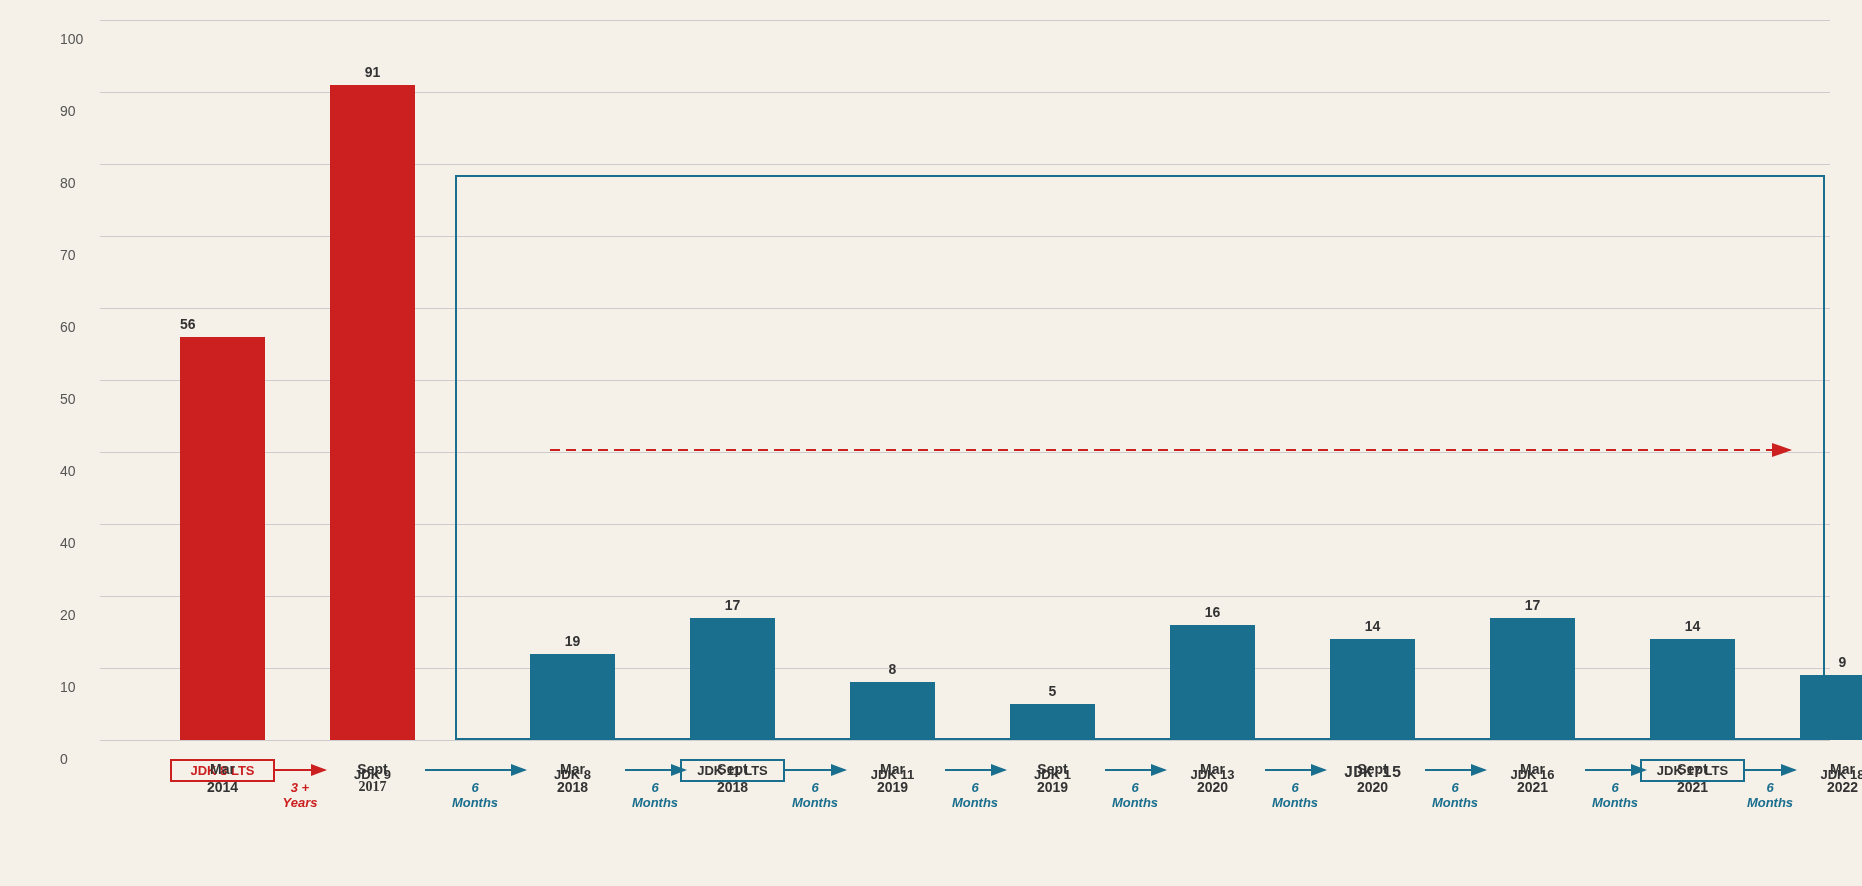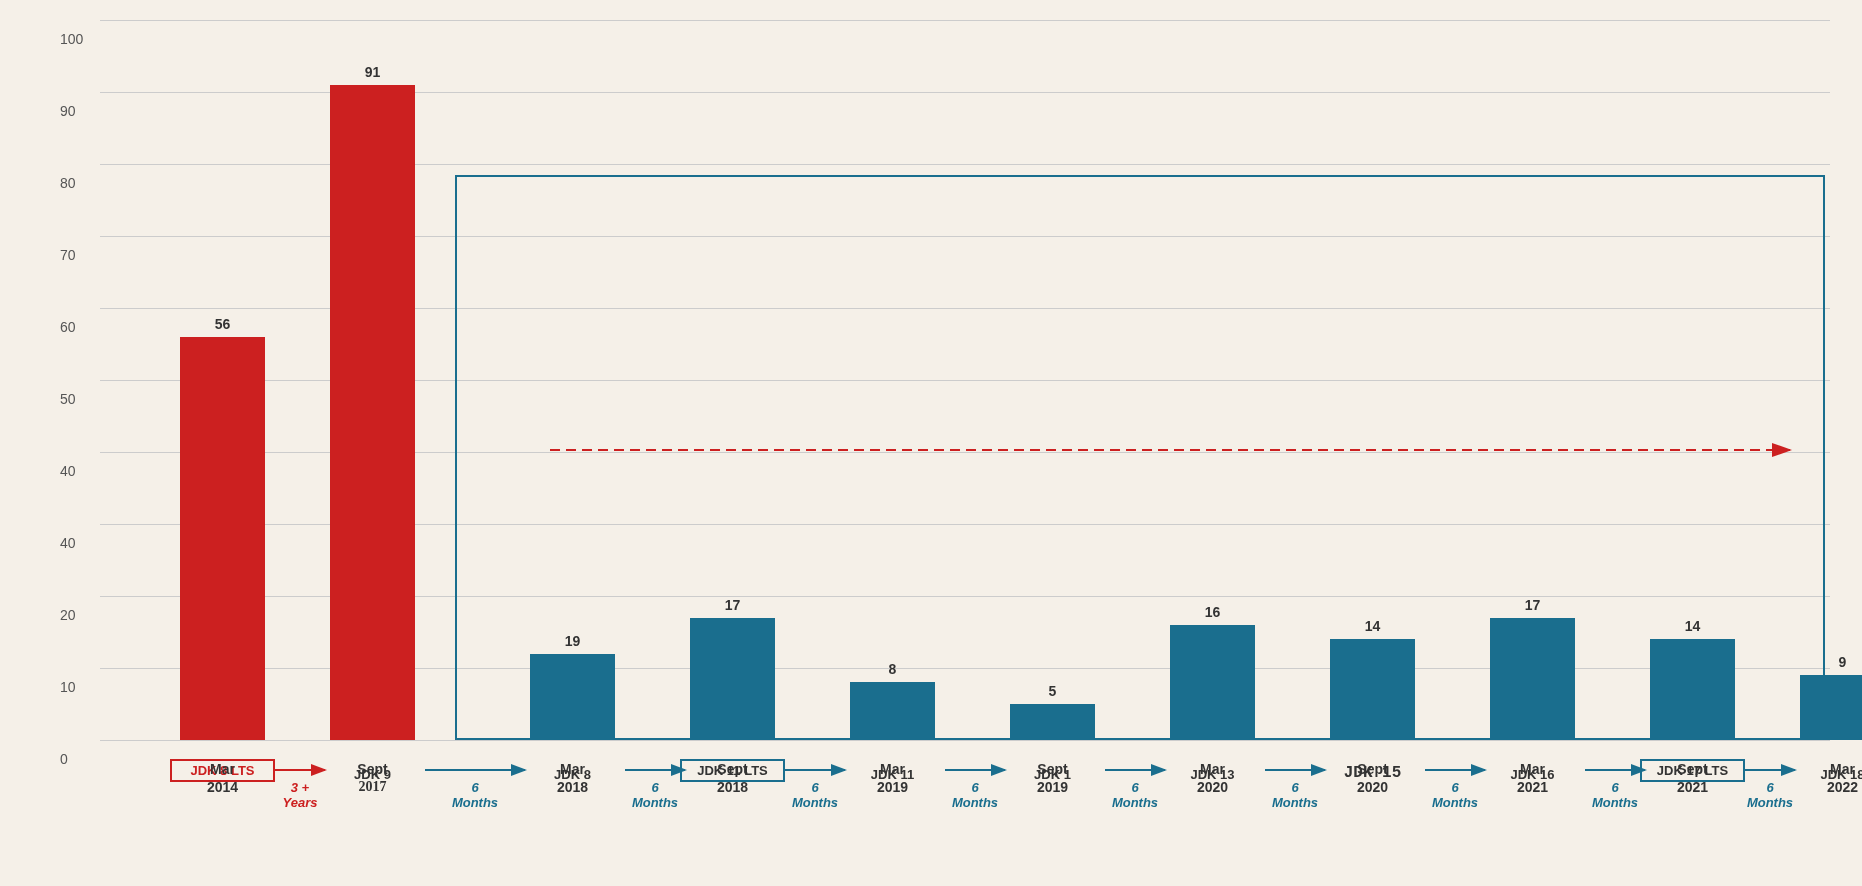--- a/index.html
+++ b/index.html
@@ -151,21 +151,21 @@
         <div class="grid-label" style="top: 0px;">100</div>
       </div>
 
     <div class="inner-box" style="left: 355px; top: 155px; width: 1370px; height: 565px;">
 
       <div class="chart-title" style="top: 10px; left: 50%; transform: translateX(-50%); width: 600px;"></div>
     </div>
 
     <div class="bars-area" id="bars-area">
         <div style="position: absolute; left: 80px; bottom: 0px; width: 85px; height: 403.2px; background: rgb(204, 32, 32);"></div>
-        <div style="position: absolute; left: 80px; bottom: 408.2px; width: 85px; text-align: center; font-size: 14px; color: rgb(51, 51, 51); font-weight: bold;">56</div>
+        <div style="position: absolute; left: 80px; bottom: 408.2px; width: 85px; font-size: 14px; color: rgb(51, 51, 51); font-weight: bold;">56</div>
         <div style="position: absolute; left: 70px; bottom: -42px; width: 105px; text-align: center; font-size: 13px; font-weight: bold; color: rgb(204, 32, 32); white-space: nowrap; border: 2px solid rgb(204, 32, 32); padding: 2px 4px;">JDK 8 LTS</div>
         <div style="position: absolute; left: 230px; bottom: 0px; width: 85px; height: 655.2px; background: rgb(204, 32, 32);"></div>
         <div style="position: absolute; left: 230px; bottom: 660.2px; width: 85px; text-align: center; font-size: 14px; color: rgb(51, 51, 51); font-weight: bold;">91</div>
         <div style="position: absolute; left: 220px; bottom: -42px; width: 105px; text-align: center; font-size: 13px; font-weight: bold; color: rgb(51, 51, 51); white-space: nowrap;">JDK 9</div>
         <div style="position: absolute; left: 430px; bottom: 0px; width: 85px; height: 86.4px; background: rgb(26, 110, 142);"></div>
         <div style="position: absolute; left: 430px; bottom: 91.4px; width: 85px; text-align: center; font-size: 14px; color: rgb(51, 51, 51); font-weight: bold;">19</div>
         <div style="position: absolute; left: 420px; bottom: -42px; width: 105px; text-align: center; font-size: 13px; font-weight: bold; color: rgb(51, 51, 51); white-space: nowrap;">JDK 8</div>
         <div style="position: absolute; left: 590px; bottom: 0px; width: 85px; height: 122.4px; background: rgb(26, 110, 142);"></div>
         <div style="position: absolute; left: 590px; bottom: 127.4px; width: 85px; text-align: center; font-size: 14px; color: rgb(51, 51, 51); font-weight: bold;">17</div>
         <div style="position: absolute; left: 580px; bottom: -42px; width: 105px; text-align: center; font-size: 13px; font-weight: bold; color: rgb(51, 51, 51); white-space: nowrap; border: 2px solid rgb(26, 110, 142); padding: 2px 4px;">JDK 11 LTS</div>

